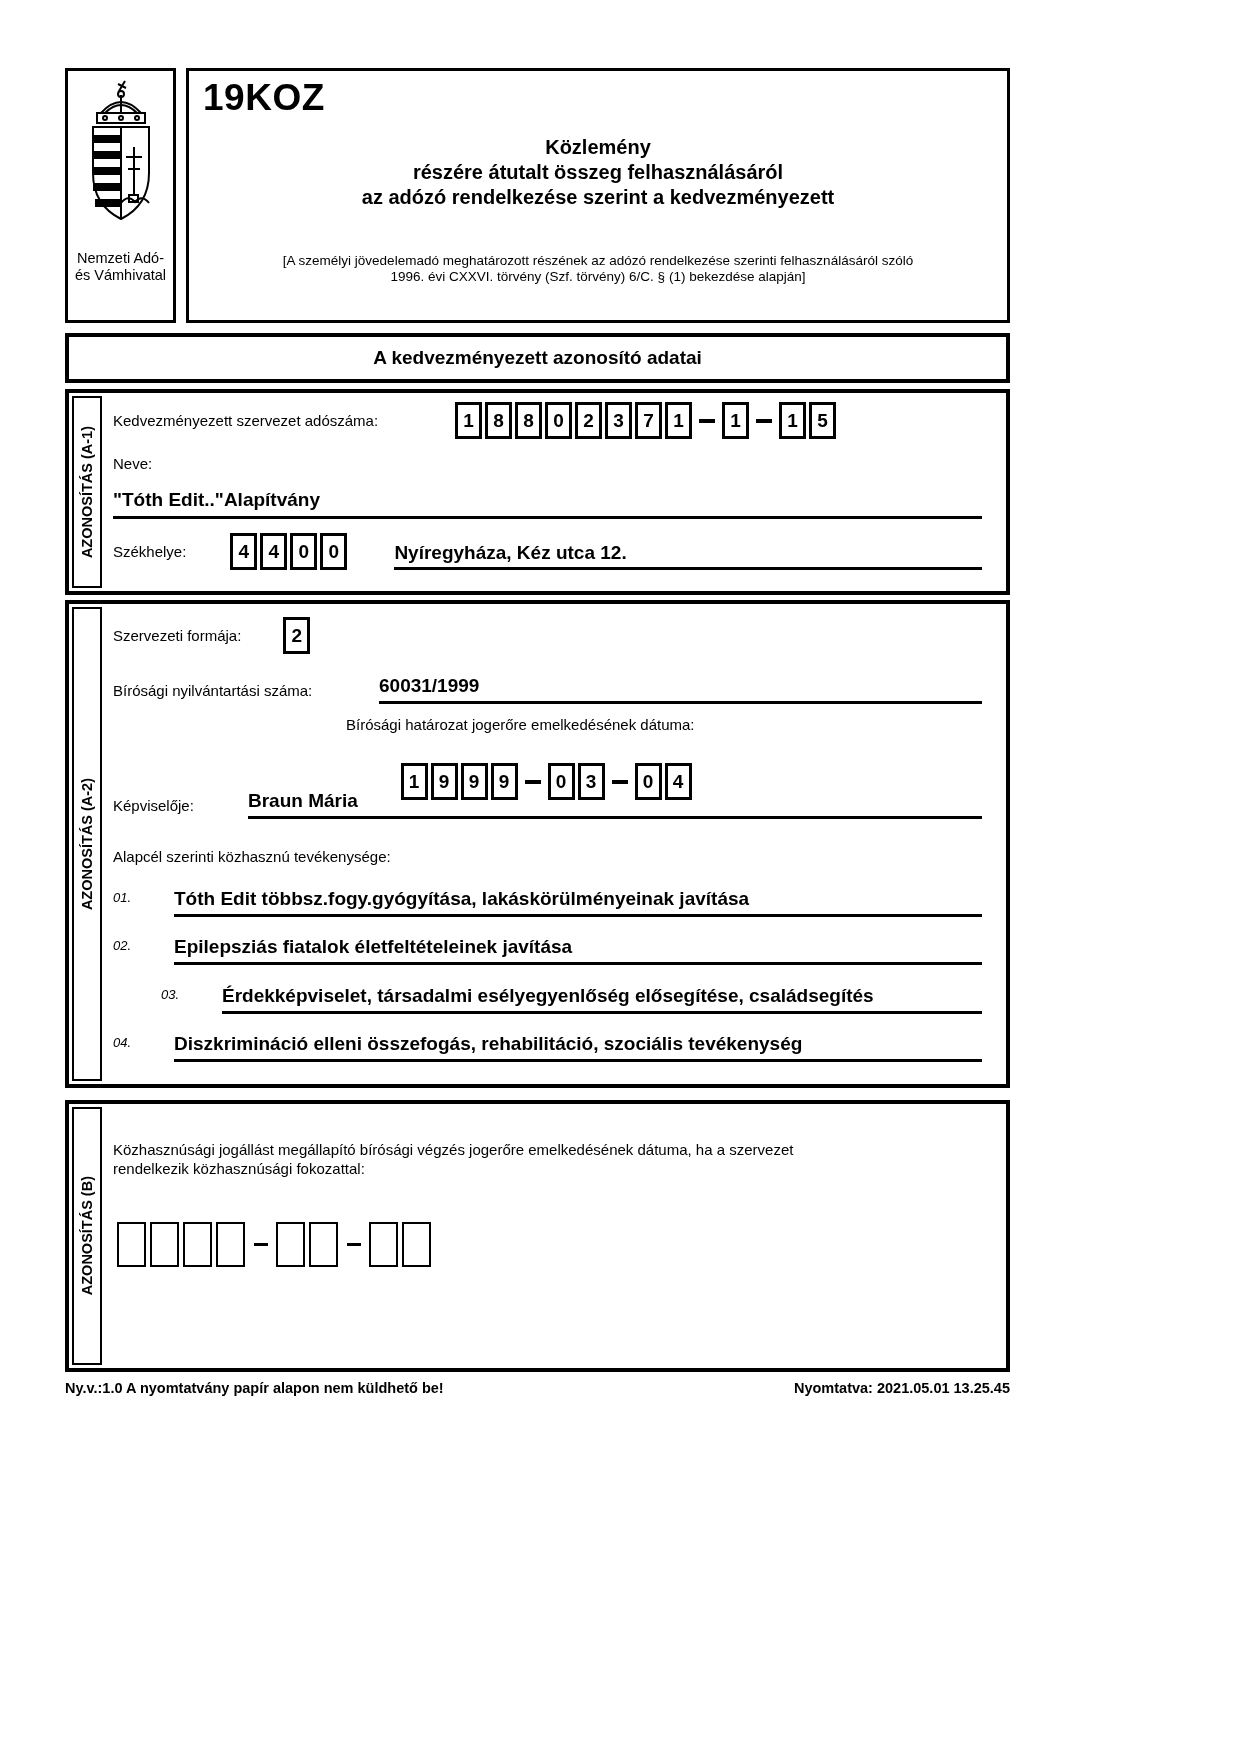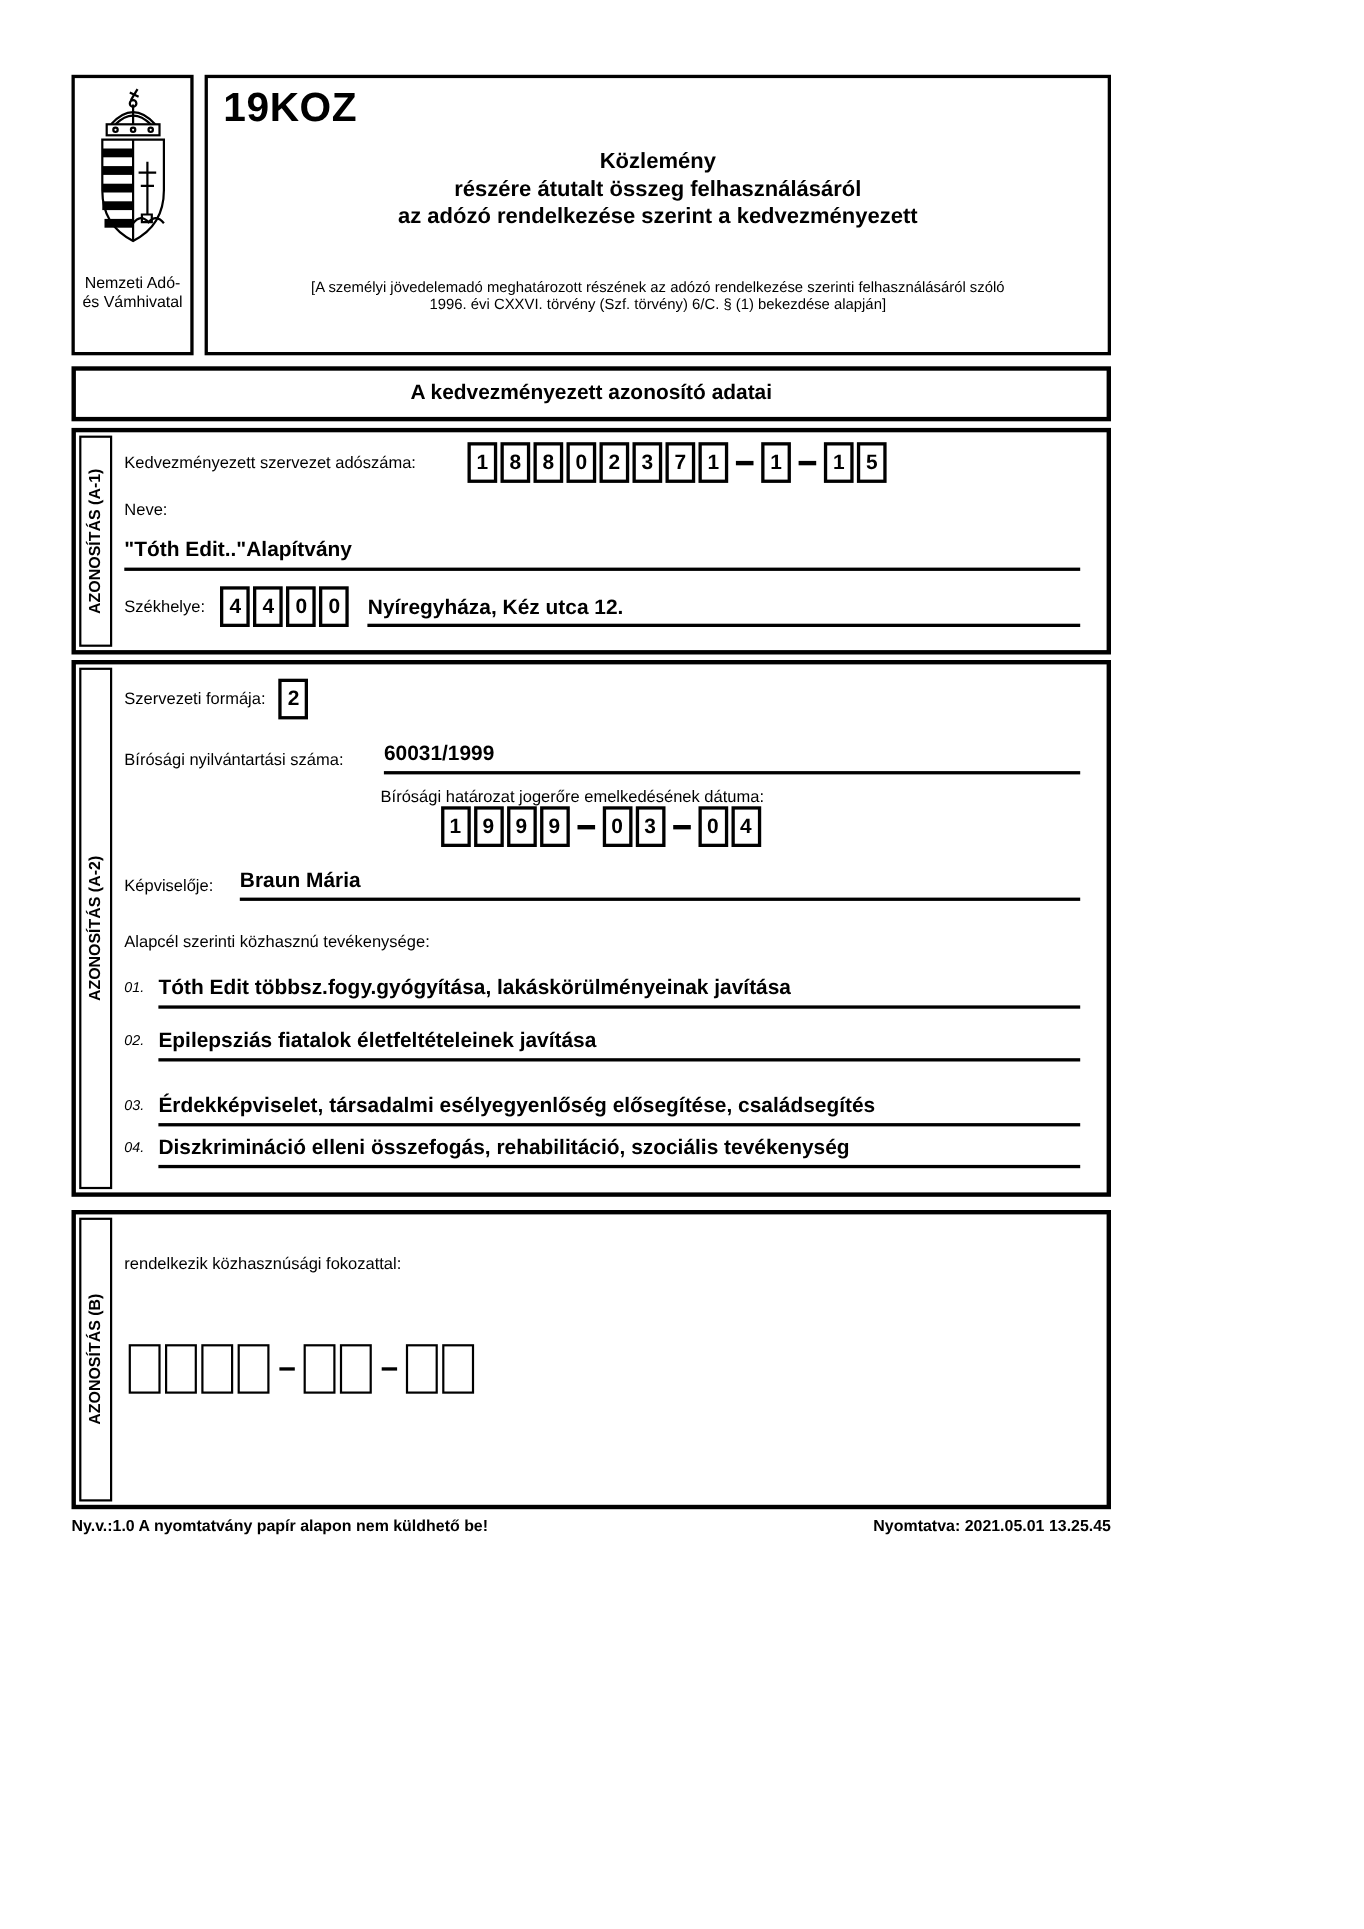--- a/index.html
+++ b/index.html
@@ -58,21 +58,21 @@
   .strip span {
     writing-mode:vertical-rl; transform:rotate(180deg);
     font-weight:bold; font-size:14.5px; white-space:nowrap;
   }
   .sec-content { flex:1; position:relative; }
 
   .lbl { font-size:15px; }
   .val { font-weight:bold; font-size:19px; }
   .fill-line { border-bottom:3px solid #000; }
 
-  .row { position:absolute; left:8px; right:24px; display:flex; }
+  .row { position:absolute; left:8px; right:24px; display:flex;gap:30px; }
   .boxes { display:flex; align-items:center; }
   .dbox {
     width:27px; height:37px; border:3px solid #000; box-sizing:border-box;
     margin-right:3px; background:#fff; flex:none;
     display:flex; align-items:center; justify-content:center;
     font-weight:bold; font-size:19px;
   }
   .dbox-thin {
     width:29px; height:45px; border:2px solid #000; box-sizing:border-box;
     margin-right:4px; background:#fff; flex:none;
@@ -97,21 +97,21 @@
   .a2-reg .val { flex:1; padding-bottom:4px; }
   .a2-date  { top:112px; align-items:center;flex-direction:column; }
   .a2-date .lbl { flex:none; width:403px; }
   .a2-repr  { top:186px; align-items:flex-end;justify-content:flex-end; }
   .a2-repr .lbl { flex:none; width:105px; margin-bottom:5px; }
   .a2-repr .val { flex:1; padding-bottom:4px; }
   .a2-act-lbl { position:absolute; top:244px; left:8px; }
   .act-row  { align-items:flex-start; }
   .act-row .num { flex:none; font-size:13px; padding-top:2px; margin-right:5px; width:26px;font-style:italic; }
   .act-row .val { flex:1; padding-bottom:4px; }
-  .act-1 { top:284px; } .act-2 { top:332px; } .act-3 { top:391px; } .act-4 { top:429px; }
+  .act-1 { top:284px; } .act-2 { top:332px; } .act-3 { top:381px;margin-left:48px; } .act-4 { top:429px; }
 
   
   .b-label { position:absolute; top:36px; left:8px; right:30px; font-size:15px; line-height:19px; }
   .b-boxes { position:absolute; top:118px; left:12px; display:flex; align-items:center; }
 
   
   .footer {
     position:absolute; top:1380px; left:65px; width:945px;
     display:flex; justify-content:space-between;
     font-size:14.5px; font-weight:bold;
@@ -270,20 +270,21 @@
       </div>
     </div>
   </div>
 
   <div class="sec" id="sec-b">
     <div class="strip">
       <span>AZONOSÍTÁS (B)</span>
     </div>
     <div class="sec-content">
       <div class="b-label">
+        <div>Közhasznúsági jogállást megállapító bírósági végzés jogerőre emelkedésének dátuma, ha a szervezet</div>
         <div>rendelkezik közhasznúsági fokozattal:</div>
       </div>
       <div class="b-boxes">
         <div class="dbox-thin"></div>
         <div class="dbox-thin"></div>
         <div class="dbox-thin"></div>
         <div class="dbox-thin"></div>
         <div class="dash-thin"></div>
         <div class="dbox-thin"></div>
         <div class="dbox-thin"></div>

